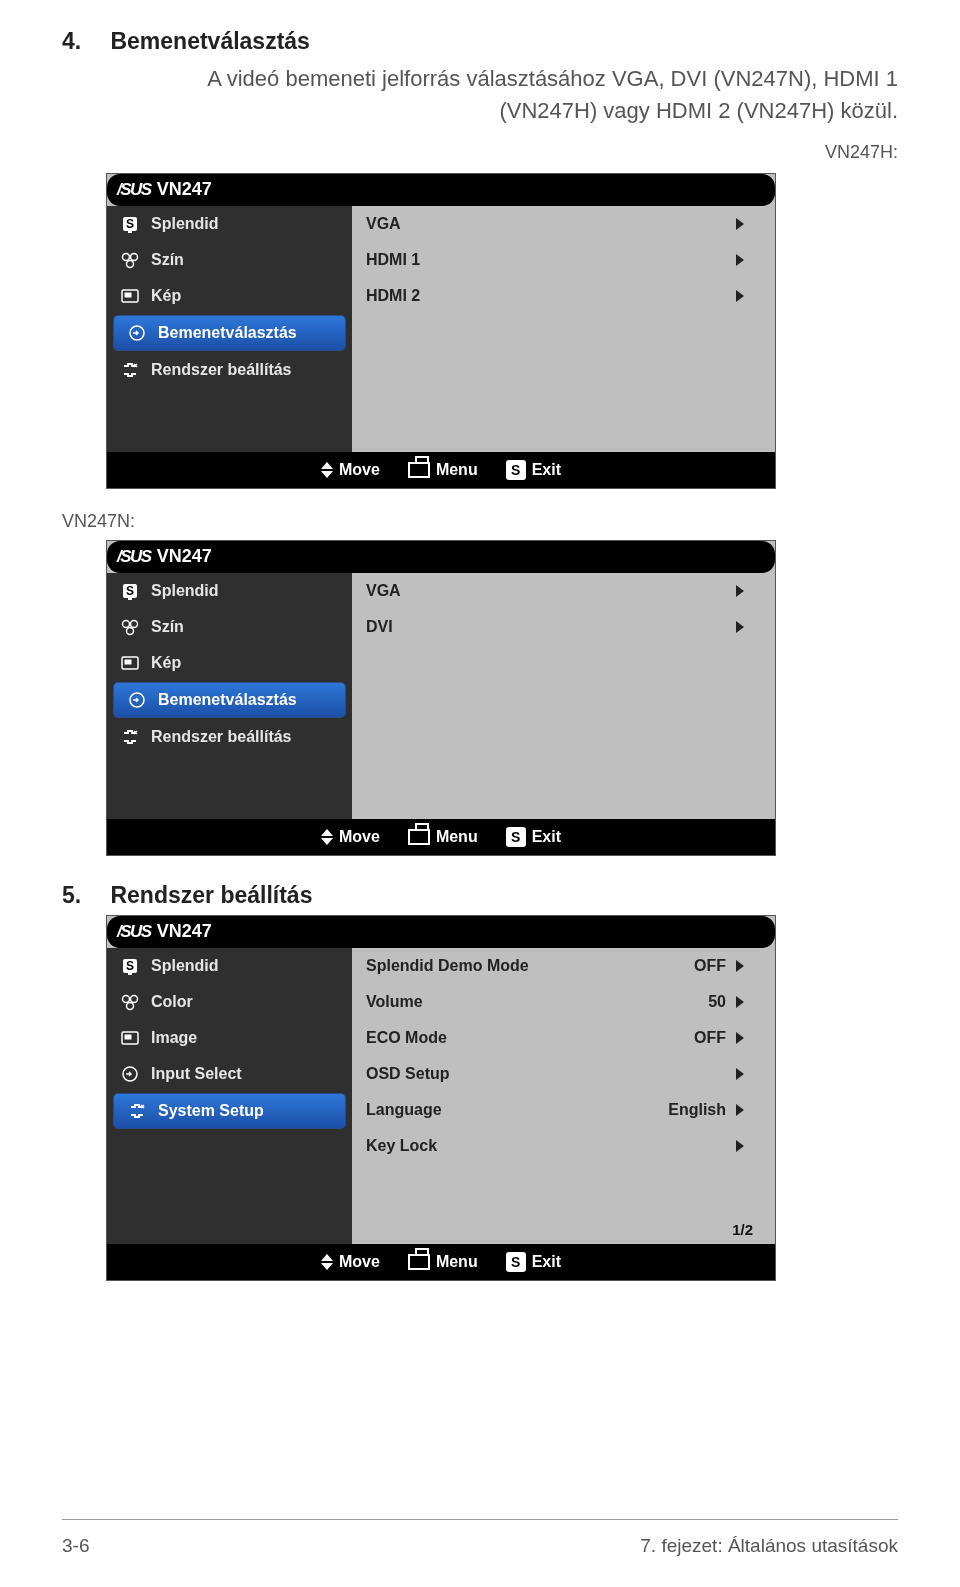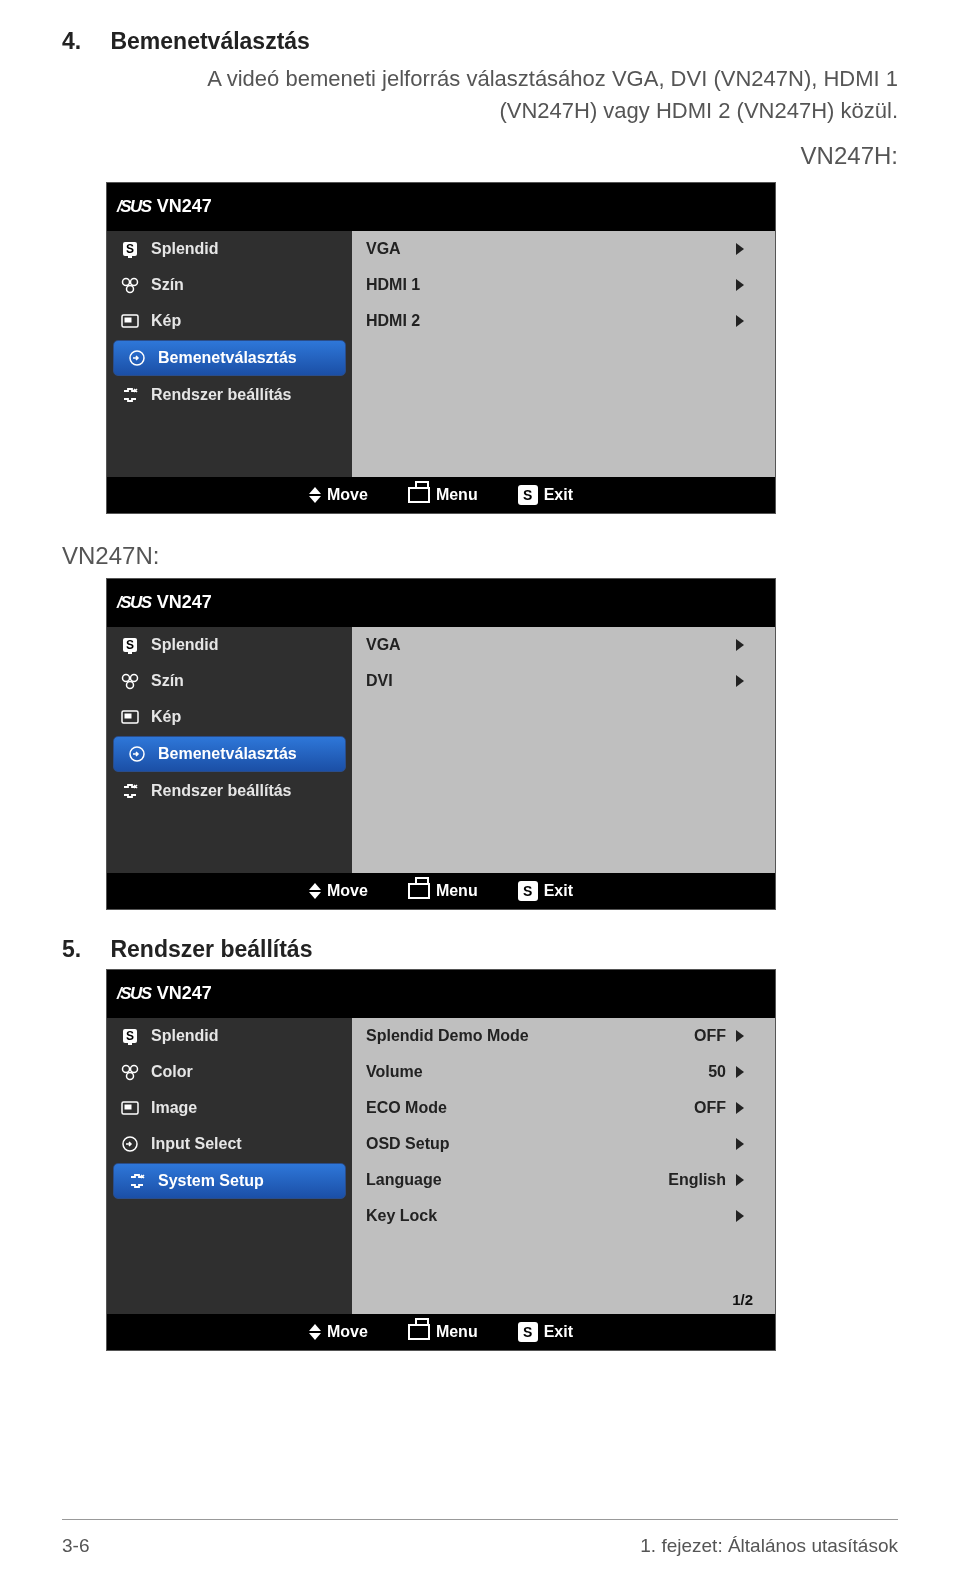--- a/index.html
+++ b/index.html
@@ -1,37 +1,37 @@
 <!DOCTYPE html>
 <html><head>
   <meta charset="utf-8">
   <style>
     * { margin:0; padding:0; box-sizing:border-box; }
     body { width:960px; height:1587px; background:#fff; font-family:Arial,Helvetica,sans-serif; color:#333; position:relative; }
     .page { padding:28px 62px 0 62px; }
     .sec-num { display:inline-block; width:44px; vertical-align:top; font-size:23px; font-weight:bold; color:#222; }
     .sec-title { display:inline-block; font-size:23px; font-weight:bold; color:#222; }
     .sec-body { margin-left:44px; font-size:22px; color:#555; line-height:1.45; margin-top:8px;text-align:right; }
-    .model-label { margin-left:0; font-size:24px; color:#555; margin-top:12px; margin-bottom:8px; }
+    .model-label { margin-left:0; font-size:18px; color:#555; margin-top:12px; margin-bottom:8px; }
 
     .osd { width:670px; margin:6px 0 8px 44px; background:#bfbfbf; border:1px solid #555; font-family:Arial,sans-serif; }
-    .osd-header { background:#000; color:#fff; height:48px; display:flex; align-items:center; padding-left:10px; font-size:18px; font-weight:bold; }
+    .osd-header { background:#000; color:#fff; height:32px; display:flex; align-items:center; padding-left:10px; font-size:18px; font-weight:bold;border-radius:13px; }
     .asus-logo { font-family:Arial; font-style:italic; font-weight:900; font-size:17px; letter-spacing:-1.5px; margin-right:6px; }
     .osd-body { display:flex; height:246px; }
     .osd-body.tall { height:296px; }
     .osd-left { width:245px; background:#2f2f2f; }
     .osd-right { flex:1; background:#bfbfbf; position:relative; }
     .li { display:flex; align-items:center; height:36px; padding-left:10px; color:#e6e6e6; font-size:16px; font-weight:bold; }
     .li .mi { width:26px; display:flex; align-items:center; justify-content:center; margin-right:8px; }
     .li.sel { margin:1px 6px; border-radius:5px; background:linear-gradient(#2e77d9,#1b4fa6); border:1px solid #2a4d8a; color:#fff; }
     .ri { height:36px; display:flex; align-items:center; padding:0 31px 0 14px; color:#222; font-size:16px; font-weight:bold; }
     .ri .val { margin-left:auto; margin-right:10px; }
     .ri .arw { width:0;height:0;border-top:6px solid transparent;border-bottom:6px solid transparent;border-left:8px solid #222; }
     .pg { position:absolute; right:22px; bottom:6px; color:#111; font-weight:bold; font-size:15px; }
-    .osd-footer { background:#000; color:#fff; height:36px; display:flex; align-items:center; justify-content:center; gap:40px; font-size:16px; font-weight:bold; }
+    .osd-footer { background:#000; color:#fff; height:36px; display:flex; align-items:center; justify-content:center; gap:28px; font-size:16px; font-weight:bold; }
     .fic { display:flex; align-items:center; gap:6px; }
     .s-badge { background:#fff; color:#000; width:20px; height:20px; border-radius:3px; display:flex; align-items:center; justify-content:center; font-size:14px; font-weight:bold; }
     .tri-ud { display:flex; flex-direction:column; align-items:center; gap:2px; }
     .tri-u{width:0;height:0;border-left:6px solid transparent;border-right:6px solid transparent;border-bottom:7px solid #fff;}
     .tri-d{width:0;height:0;border-left:6px solid transparent;border-right:6px solid transparent;border-top:7px solid #fff;}
     .menu-ic { width:22px; height:16px; border:2px solid #fff; position:relative; }
     .menu-ic::before{content:'';position:absolute;top:-8px;left:5px;width:10px;height:6px;border:2px solid #fff;border-bottom:none;}
     svg.mico{width:20px;height:20px;}
     .section { margin-top:26px; }
     .page-footer { position:absolute; bottom:30px; left:62px; right:62px; display:flex; justify-content:space-between; font-size:19px; color:#555; }
@@ -136,21 +136,21 @@
           <span class="menu-ic"></span>
           <span>Menu</span>
         </div>
       <div class="fic">
           <span class="s-badge">S</span>
           <span>Exit</span>
         </div>
     </div>
   </div>
 
-  <div class="model-label" style="margin-left:0;margin-top:28px;">VN247N:</div>
+  <div class="model-label" style="margin-left:0;margin-top:22px;">VN247N:</div>
 
   <div class="osd">
     <div class="osd-header">
       <span class="asus-logo">/SUS</span>
       <span>VN247</span>
     </div>
     <div class="osd-body">
       <div class="osd-left" id="osd2-left">
           <div class="li">
             <span class="mi">
@@ -342,14 +342,14 @@
           <span class="s-badge">S</span>
           <span>Exit</span>
         </div>
     </div>
   </div>
 
 </div>
 
 <div class="page-footer">
   <span>3-6</span>
-  <span>1. fejezet: Általános utasítások</span>
+  <span>7. fejezet: Általános utasítások</span>
 </div>
 
 </body></html>

